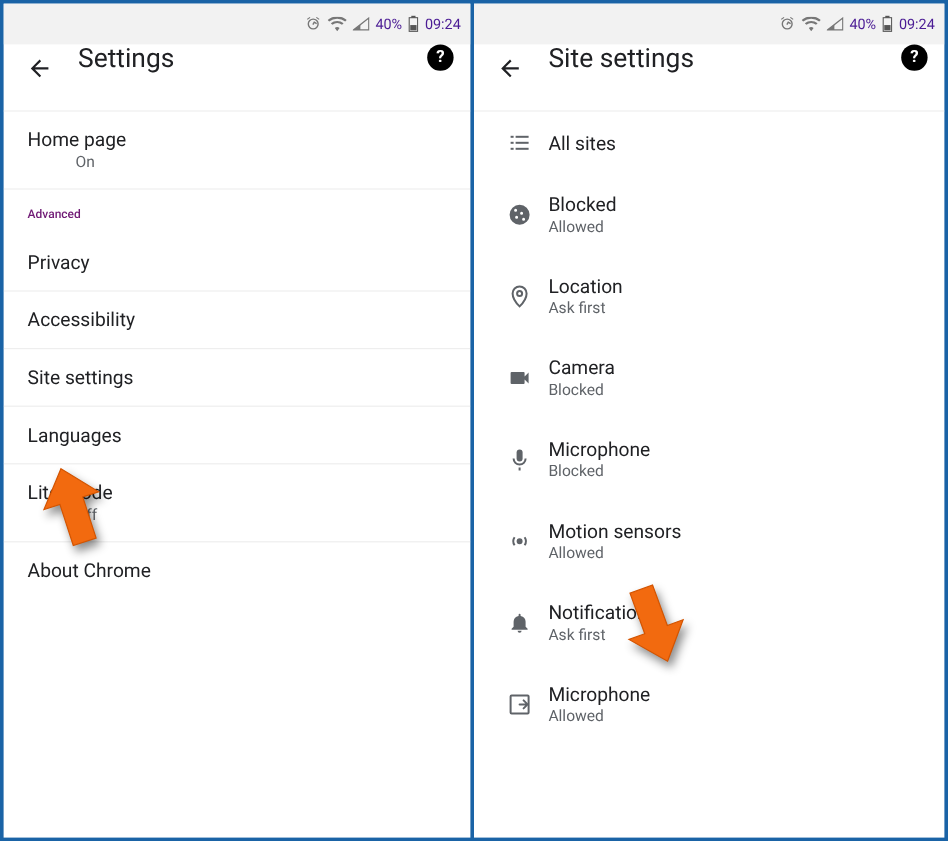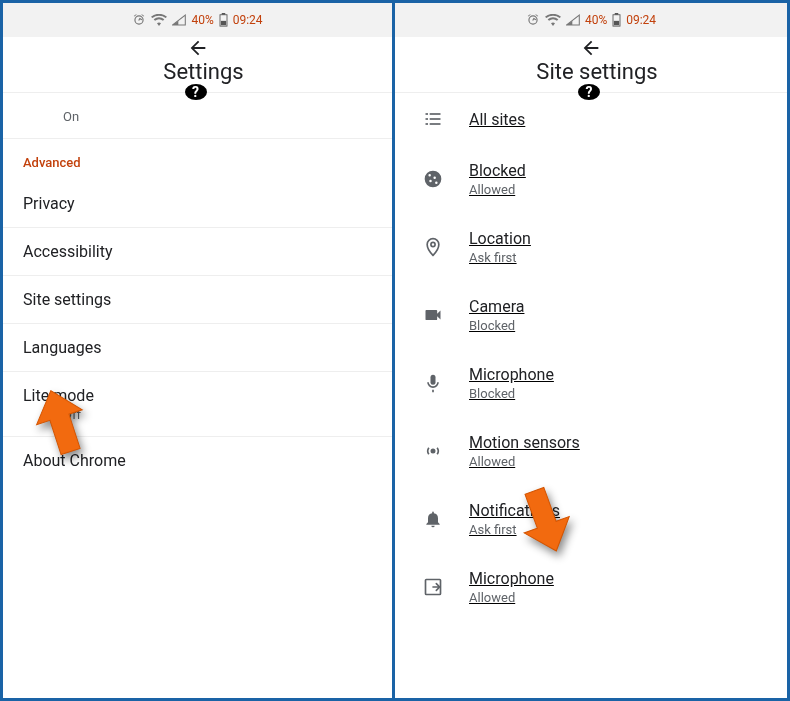--- a/index.html
+++ b/index.html
@@ -18,39 +18,37 @@
     background: #fff;
     position: relative;
     overflow: hidden;
   }
   .phone + .phone { border-left: none; }
 
   
   .status-bar {
     height: 24px;
     background: #f2f2f2;
-    color: #c2410c;
-    display: flex;
-    justify-content: center;
+    color: #4c1d95;
+    display: flex;
+    justify-content: flex-end;
     align-items: center;
     gap: 5px;
     font-size: 12px;
     padding: 17px 8px;
   }
   .status-bar svg { display: block; }
   .status-bar .pct { font-size: 12px; }
 
   
   .app-bar {
     height: 56px;
     display: flex;
-    align-items: center;
     padding: 0 10px;
     border-bottom: 1px solid #eee;
-    flex-direction: column;
   }
   .app-bar .back {
     width: 40px; height: 40px;
     display: flex; align-items: center; justify-content: center;
     cursor: pointer;
   }
   .app-bar .title {
     font-size: 22px;
     color: #202124;
     margin-left: 12px;
@@ -73,40 +71,40 @@
   .list .item {
     padding: 14px 20px;
     border-bottom: 1px solid #eee;
     cursor: pointer;
     position: relative;
   }
   .list .item .label { font-size: 16px; color: #202124; }
   .list .item .sub { font-size: 13px; color: #5f6368; margin-top: 2px; margin-left: 40px; }
   .list .section {
     padding: 16px 20px 10px;
-    font-size: 13px;
-    color: #c2410c;
+    font-size: 10px;
+    color: #701a75;
     font-weight: 500;
   }
 
   
   .icon-list { flex: 1; overflow: hidden; }
   .icon-list .row {
     display: flex;
     align-items: center;
     padding: 16px 12px 16px 18px;
     cursor: pointer;
     position: relative;
   }
   .icon-list .row .icon {
     width: 40px;
     display: flex; align-items: center; justify-content: center;
     color: #5f6368;
   }
-  .icon-list .row .text { margin-left: 16px; text-decoration: underline; }
+  .icon-list .row .text { margin-left: 4px; }
   .icon-list .row .label { font-size: 16px; color: #202124; }
   .icon-list .row .sub { font-size: 13px; color: #5f6368; margin-top: 2px; }
 
   
   .cursor-arrow {
     position: absolute;
     width: 60px; height: 70px;
     pointer-events: none;
     filter: drop-shadow(3px 5px 4px rgba(0,0,0,0.45));
   }
@@ -179,20 +177,21 @@
       <svg width="22" height="22" viewBox="0 0 24 24" fill="#202124">
           <path d="M20 11H7.8l5.6-5.6L12 4l-8 8 8 8 1.4-1.4L7.8 13H20z"></path>
         </svg>
     </div>
     <div class="title">Settings</div>
     <div class="help">?</div>
   </div>
 
   <div class="list">
     <div class="item">
+      <div class="label">Home page</div>
       <div class="sub">On</div>
     </div>
     <div class="section">Advanced</div>
     <div class="item">
       <div class="label">Privacy</div>
     </div>
     <div class="item">
       <div class="label">Accessibility</div>
     </div>
     <div class="item">

